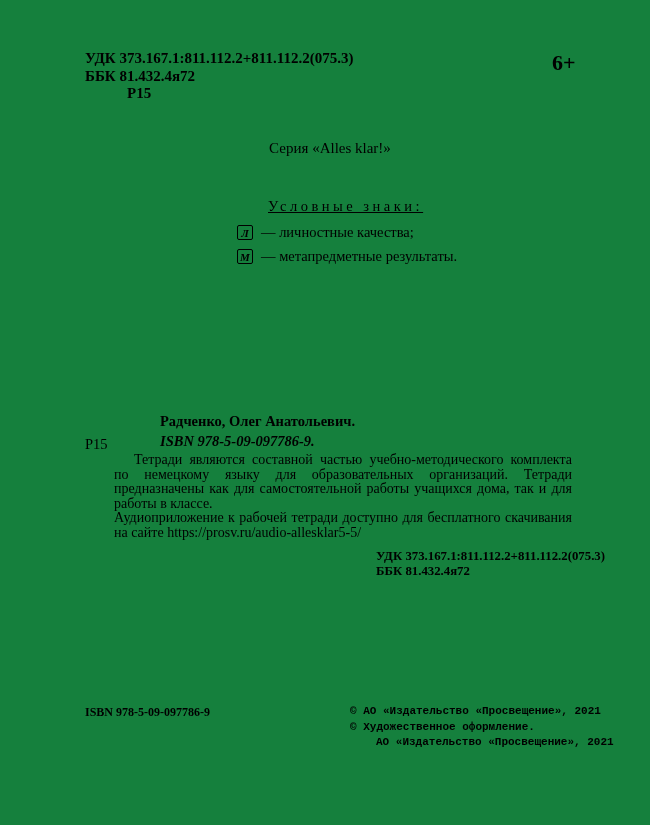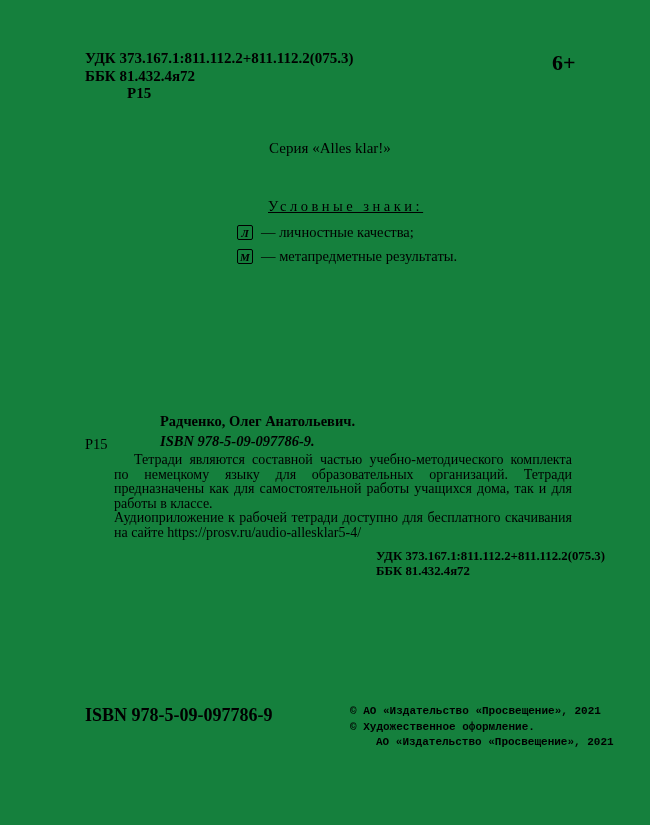--- a/index.html
+++ b/index.html
@@ -135,21 +135,21 @@
     line-height: 15.5px;
     font-weight: bold;
     white-space: nowrap;
   }
 
   
   .footer-isbn {
     position: absolute;
     left: 85px;
     top: 705px;
-    font-size: 18px;
+    font-size: 12px;
     font-weight: bold;
   }
   .footer-copy {
     position: absolute;
     left: 350px;
     top: 704px;
     font-size: 11px;
     line-height: 15.5px;
     font-weight: bold;
     font-family: Liberation Mono, monospace;
@@ -185,21 +185,21 @@
     </div>
   </div>
 
   <div class="biblio">
     <div class="margin-code">Р15</div>
     <div class="biblio-text">
       <div class="author">Радченко, Олег Анатольевич.</div>
       <div class="isbn-line">ISBN 978-5-09-097786-9.</div>
       <div class="annotations">
         <div class="ann-indent">Тетради являются составной частью учебно-методического комплекта по немецкому языку для образовательных организаций. Тетради предназначены как для самостоятельной работы учащихся дома, так и для работы в классе.</div>
-        <div>Аудиоприложение к рабочей тетради доступно для бесплатного скачивания на сайте https://prosv.ru/audio-allesklar5-4/</div>
+        <div>Аудиоприложение к рабочей тетради доступно для бесплатного скачивания на сайте https://prosv.ru/audio-allesklar5-5/</div>
       </div>
       <div class="udk-bottom">
         <div>УДК 373.167.1:811.112.2+811.112.2(075.3)</div>
         <div>ББК 81.432.4я72</div>
       </div>
     </div>
   </div>
 
   <div class="footer-isbn">ISBN 978-5-09-097786-9</div>
 

